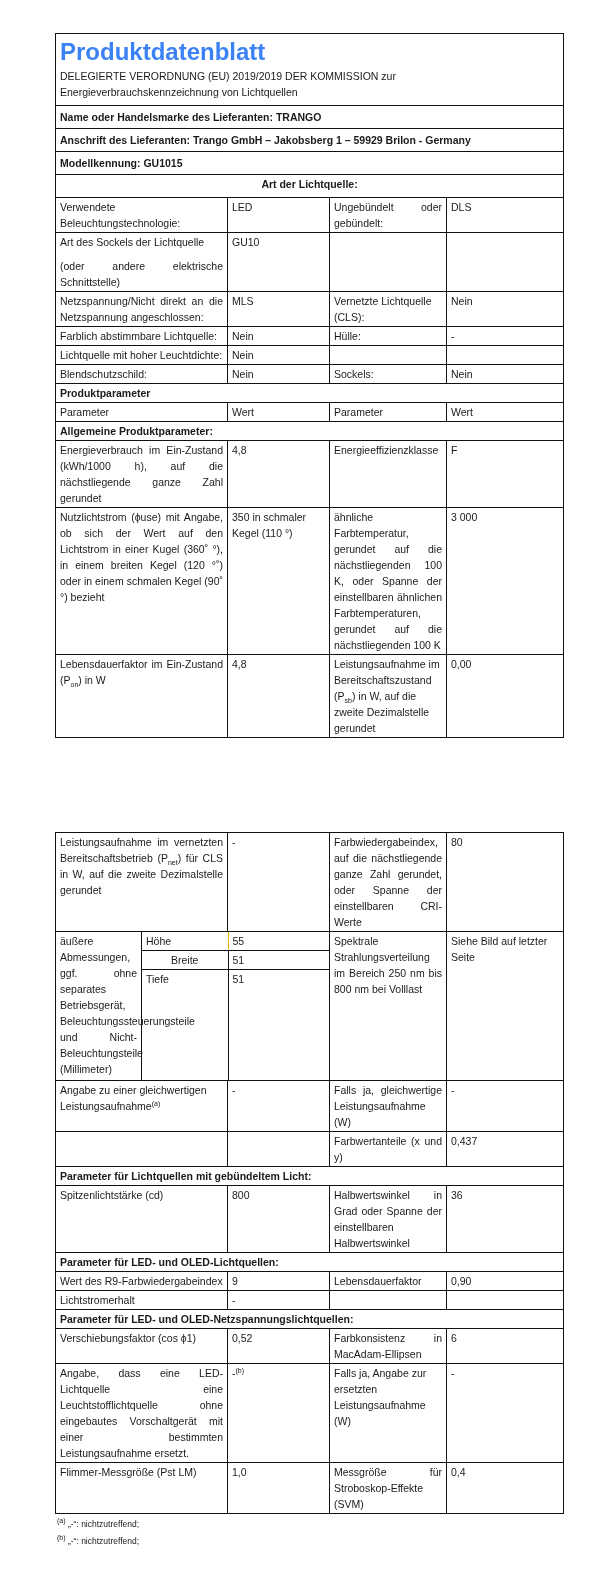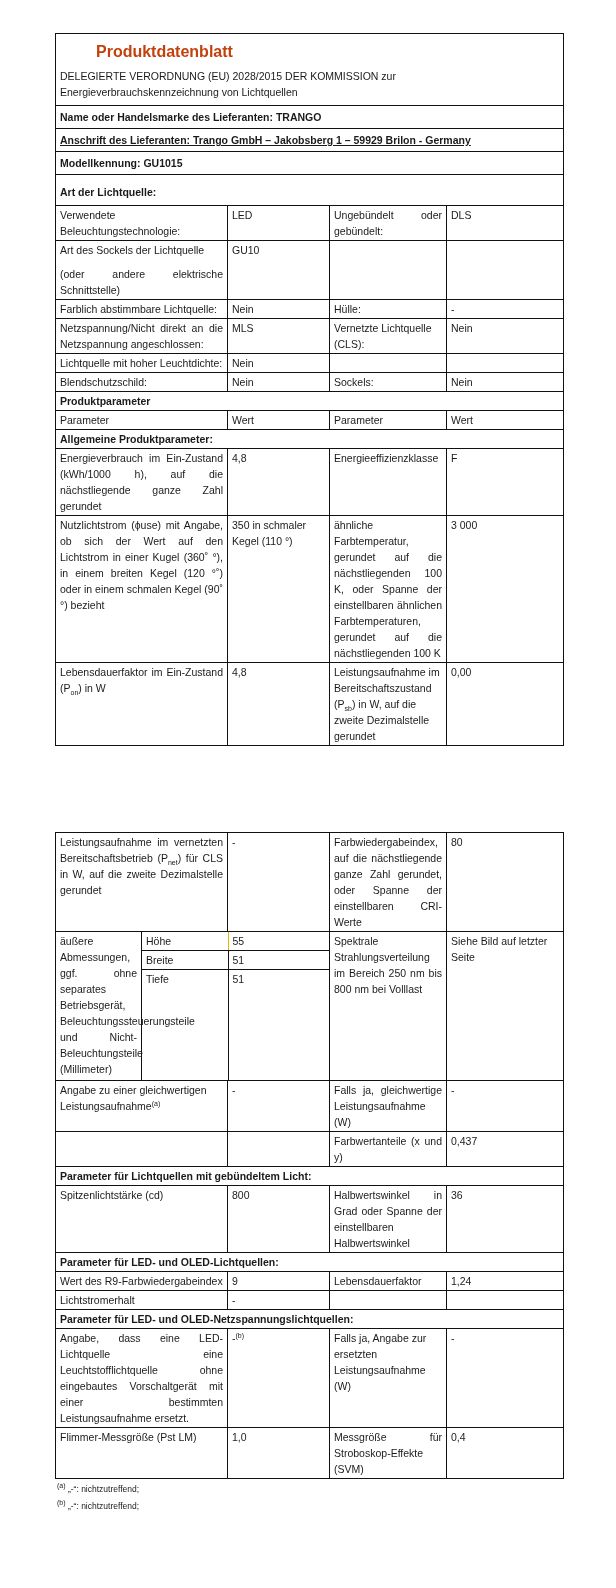--- a/index.html
+++ b/index.html
@@ -3,21 +3,21 @@
 <meta charset="utf-8">
 <style>
   html, body { margin:0; padding:0; background:#ffffff; }
   body { width:616px; height:1588px; position:relative; font-family:"Liberation Sans", sans-serif; color:#1a1a1a; font-size:10.5px; line-height:16px; }
   .page { position:absolute; left:55px; width:508px; }
   table { border-collapse:collapse; width:508px; table-layout:fixed; }
   td { border:1px solid #111; padding:1px 4px 1px 4px; vertical-align:top; }
   .just { text-align:justify; }
   .c { text-align:left; }
   .b { font-weight:bold; }
-  .title { font-size:16px; line-height:28px; font-weight:bold; color:#c2410c; padding-top:3px;margin-left:36px; }
+  .title { font-size:24px; line-height:28px; font-weight:bold; color:#3b82f6; padding-top:3px; }
   .intro { padding:2px 4px 4px 4px; }
   sub, sup { font-size:7px; line-height:0; }
   .foot { font-size:8.5px; line-height:17px; padding-left:2px; }
   .dimsplit { padding:0; }
   .dimsplit table { width:100%; border:none; }
   .dimsplit td { border:none; border-bottom:1px solid #111; }
   .dimsplit tr:last-child td { border-bottom:none;margin-top:36px; }
 </style>
 </head>
 <body>
@@ -28,64 +28,64 @@
         <col style="width:172px">
         <col style="width:102px">
         <col style="width:117px">
         <col style="width:117px">
       </colgroup>
     <tbody>
         <tr>
       <td colspan="4" style="border-bottom:none;">
         <div class="title">Produktdatenblatt</div>
         <div class="intro" style="padding-left:0;">
-          <div>DELEGIERTE VERORDNUNG (EU) 2028/2015 DER KOMMISSION zur</div>
+          <div>DELEGIERTE VERORDNUNG (EU) 2019/2019 DER KOMMISSION zur</div>
           <div>Energieverbrauchskennzeichnung von Lichtquellen</div>
         </div>
       </td>
     </tr>
     <tr>
           <td colspan="4" class="b" style="padding:3px 4px;">Name oder Handelsmarke des Lieferanten: TRANGO</td>
         </tr>
     <tr>
-          <td colspan="4" class="b" style="padding:3px 4px;text-decoration:underline;">Anschrift des Lieferanten: Trango GmbH – Jakobsberg 1 – 59929 Brilon - Germany</td>
+          <td colspan="4" class="b" style="padding:3px 4px;">Anschrift des Lieferanten: Trango GmbH – Jakobsberg 1 – 59929 Brilon - Germany</td>
         </tr>
     <tr>
           <td colspan="4" class="b" style="padding:3px 4px;">Modellkennung: GU1015</td>
         </tr>
     <tr>
-          <td colspan="4" class="b" style="padding:9px 4px 5px 4px;">Art der Lichtquelle:</td>
+          <td colspan="4" class="b" style="padding:1px 4px 5px 4px;text-align:center;">Art der Lichtquelle:</td>
         </tr>
 
     <tr>
       <td class="just">Verwendete Beleuchtungstechnologie:</td>
       <td class="c">LED</td>
       <td class="just">Ungebündelt oder gebündelt:</td>
       <td class="c">DLS</td>
     </tr>
     <tr>
       <td class="just">
             <div style="margin-bottom:8px;">Art des Sockels der Lichtquelle</div>
             <div>(oder andere elektrische Schnittstelle)</div>
           </td>
       <td class="c">GU10</td>
       <td></td>
       <td class="c"></td>
     </tr>
     <tr>
-      <td class="just">Farblich abstimmbare Lichtquelle:</td>
-      <td class="c">Nein</td>
-      <td>Hülle:</td>
-      <td class="c">-</td>
-    </tr>
-    <tr>
       <td class="just">Netzspannung/Nicht direkt an die Netzspannung angeschlossen:</td>
       <td class="c">MLS</td>
       <td>Vernetzte Lichtquelle (CLS):</td>
       <td class="c">Nein</td>
+    </tr>
+    <tr>
+      <td class="just">Farblich abstimmbare Lichtquelle:</td>
+      <td class="c">Nein</td>
+      <td>Hülle:</td>
+      <td class="c">-</td>
     </tr>
     <tr>
       <td class="just">Lichtquelle mit hoher Leuchtdichte:</td>
       <td class="c">Nein</td>
       <td></td>
       <td class="c"></td>
     </tr>
     <tr>
       <td>Blendschutzschild:</td>
       <td class="c">Nein</td>
@@ -151,21 +151,21 @@
           <colgroup>
                 <col style="width:86px">
                 <col style="width:102px">
               </colgroup>
           <tbody>
                 <tr>
                   <td style="border-right:1px solid #eab308;">Höhe</td>
                   <td class="c">55</td>
                 </tr>
           <tr>
-                  <td style="border-right:1px solid #111;">Breite</td>
+                  <td style="border-right:1px solid #111;text-align:center;">Breite</td>
                   <td class="c">51</td>
                 </tr>
           <tr>
                   <td style="border-right:1px solid #111;height:108px;">Tiefe</td>
                   <td class="c">51</td>
                 </tr>
         </tbody>
             </table>
       </td>
       <td class="just">Spektrale Strahlungsverteilung im Bereich 250 nm bis 800 nm bei Volllast</td>
@@ -192,31 +192,37 @@
       <td class="just">Halbwertswinkel in Grad oder Spanne der einstellbaren Halbwertswinkel</td>
       <td class="c">36</td>
     </tr>
     <tr>
           <td colspan="5" class="b">Parameter für LED- und OLED-Lichtquellen:</td>
         </tr>
     <tr>
       <td colspan="2" class="just">Wert des R9-Farbwiedergabeindex</td>
       <td class="c">9</td>
       <td>Lebensdauerfaktor</td>
-      <td class="c">1,24</td>
+      <td class="c">0,90</td>
     </tr>
     <tr>
       <td colspan="2">Lichtstromerhalt</td>
       <td class="c">-</td>
       <td></td>
       <td class="c"></td>
     </tr>
     <tr>
           <td colspan="5" class="b">Parameter für LED- und OLED-Netzspannungslichtquellen:</td>
         </tr>
+    <tr>
+      <td colspan="2">Verschiebungsfaktor (cos ϕ1)</td>
+      <td class="c">0,52</td>
+      <td class="just">Farbkonsistenz in MacAdam-Ellipsen</td>
+      <td class="c">6</td>
+    </tr>
     <tr>
       <td colspan="2" class="just">Angabe, dass eine LED-Lichtquelle eine Leuchtstofflichtquelle ohne eingebautes Vorschaltgerät mit einer bestimmten Leistungsaufnahme ersetzt.</td>
       <td class="c"><span>-</span><sup>(b)</sup></td>
       <td>Falls ja, Angabe zur ersetzten Leistungsaufnahme (W)</td>
       <td class="c">-</td>
     </tr>
     <tr>
       <td colspan="2">Flimmer-Messgröße (Pst LM)</td>
       <td class="c">1,0</td>
       <td class="just">Messgröße für Stroboskop-Effekte (SVM)</td>

